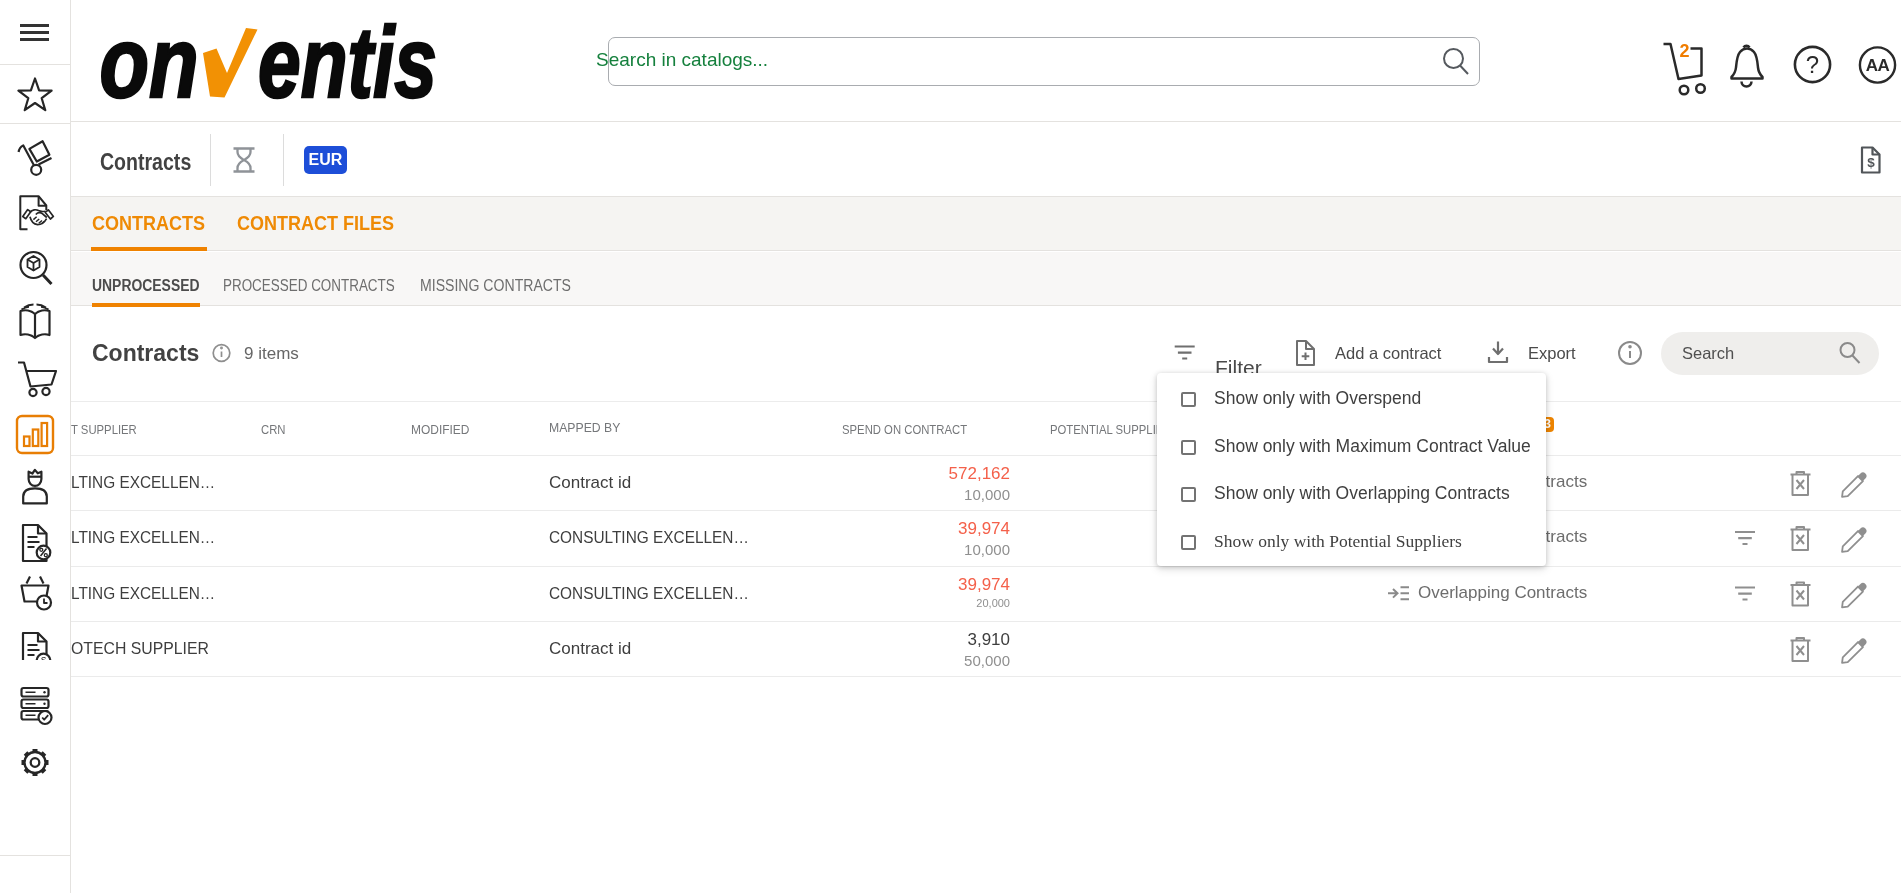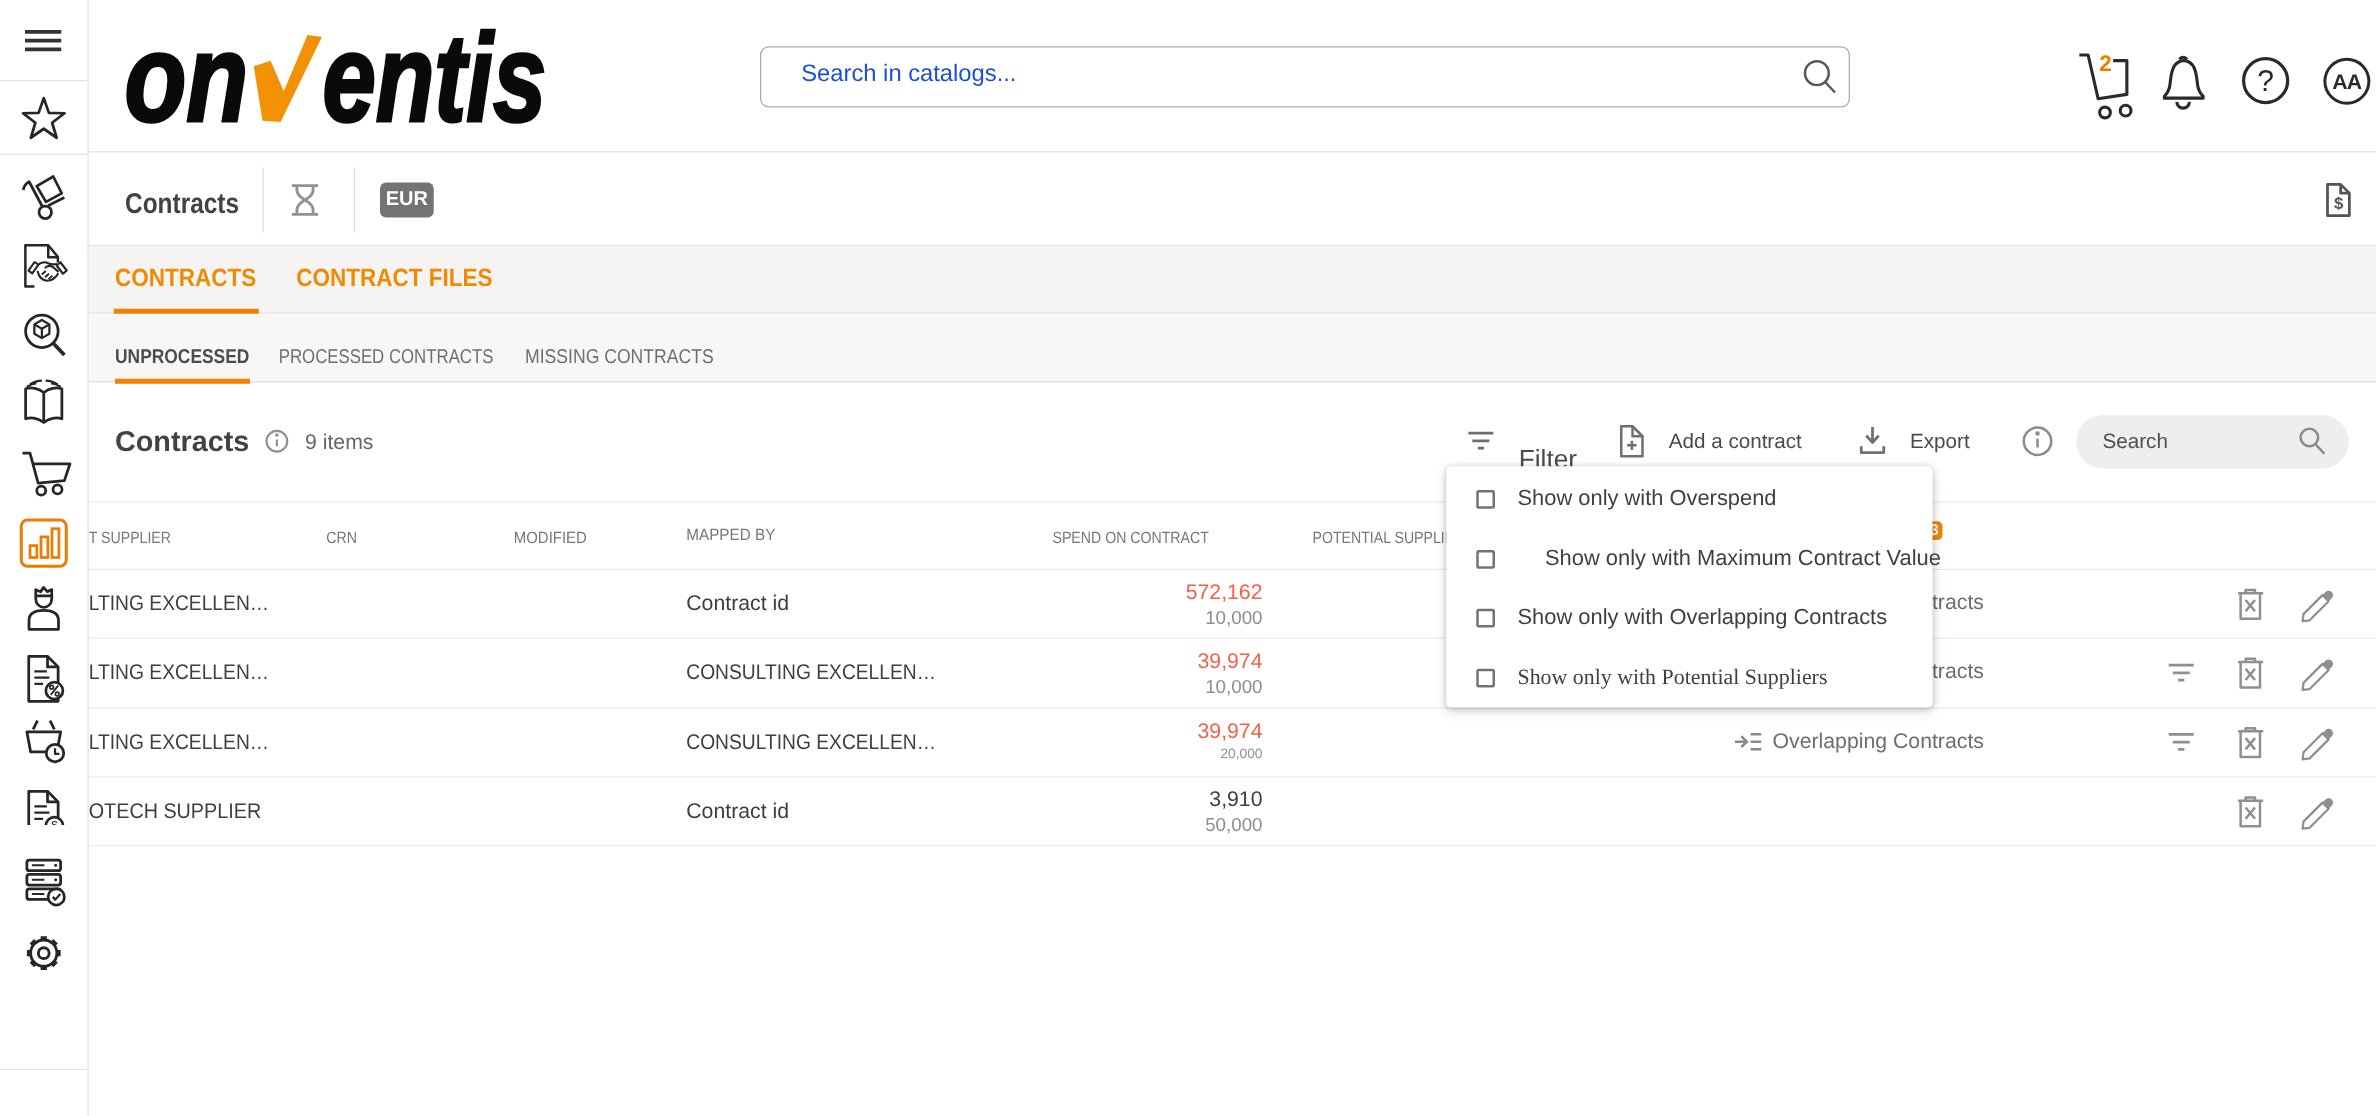--- a/index.html
+++ b/index.html
@@ -242,28 +242,28 @@
 
   <div class="a" id="logo" style="left:98px;top:8px;width:360px;height:100px;">
     <svg width="360" height="100" viewBox="0 0 360 100" fill="none">
       <text x="1.5" y="89" font-family="Liberation Sans" font-weight="bold" font-style="italic" font-size="100" fill="#0a0a0a" stroke="#0a0a0a" stroke-width="2.5" textLength="99" lengthAdjust="spacingAndGlyphs">on</text>
       <path d="M105 45 L118.5 40.5 L129 65 L148 20 L159.5 21.5 L126.5 89.5 L112 88.5 Z" fill="#f29104"></path>
       <text x="160" y="89" font-family="Liberation Sans" font-weight="bold" font-style="italic" font-size="100" fill="#0a0a0a" stroke="#0a0a0a" stroke-width="2.5" textLength="179" lengthAdjust="spacingAndGlyphs">entis</text>
     </svg>
   </div>
 
   <div class="a" style="left:608px;top:37px;width:872px;height:49px;border:1.5px solid #a9acb0;border-radius:7px;box-sizing:border-box;"></div>
-  <div class="a nw" style="left:641px;top:49px;font-size:19px;color:#1d4ed8;">Search in catalogs...</div>
+  <div class="a nw" style="left:596px;top:49px;font-size:19px;color:#15803d;">Search in catalogs...</div>
 
   <div class="a hl" style="left:71px;top:121px;width:1830px;"></div>
   <div class="a hl" style="left:71px;top:196px;width:1830px;"></div>
   <div class="a nw sx" style="left:100px;top:149px;font-size:23px;font-weight:bold;color:#424242;transform:scaleX(0.85);">Contracts</div>
   <div class="a vl" style="left:210px;top:134px;height:52px;background:#dcdcdc;"></div>
   <div class="a vl" style="left:283px;top:134px;height:52px;background:#dcdcdc;"></div>
-  <div class="a" style="left:304px;top:146px;width:43px;height:28px;background:#737373;border-radius:5px;color:#fff;font-weight:bold;font-size:16px;text-align:center;line-height:28px;">EUR</div>
+  <div class="a" style="left:304px;top:146px;width:43px;height:28px;background:#1d4ed8;border-radius:5px;color:#fff;font-weight:bold;font-size:16px;text-align:center;line-height:28px;">EUR</div>
 
   <div class="a" style="left:71px;top:197px;width:1830px;height:54px;background:#f5f4f2;border-bottom:1px solid #e4e2df;box-sizing:border-box;"></div>
   <div class="a nw sx" style="left:92px;top:212px;font-size:20px;font-weight:bold;color:#ef8a05;transform:scaleX(0.9);">CONTRACTS</div>
   <div class="a nw sx" style="left:237px;top:212px;font-size:20px;font-weight:bold;color:#ef8a05;transform:scaleX(0.9);">CONTRACT FILES</div>
   <div class="a" style="left:91px;top:247px;width:116px;height:4px;background:#ef8200;"></div>
 
   <div class="a" style="left:71px;top:252px;width:1830px;height:54px;background:#f8f7f6;border-bottom:1px solid #e4e2df;box-sizing:border-box;"></div>
   <div class="a nw sx" style="left:92px;top:277px;font-size:16px;font-weight:bold;color:#4c4c4c;transform:scaleX(0.87);">UNPROCESSED</div>
   <div class="a nw sx" style="left:223px;top:277px;font-size:16px;color:#6e6e6e;transform:scaleX(0.84);">PROCESSED CONTRACTS</div>
   <div class="a nw sx" style="left:420px;top:277px;font-size:16px;color:#6e6e6e;transform:scaleX(0.88);">MISSING CONTRACTS</div>
@@ -320,20 +320,20 @@
     <div class="a nw" style="left:549px;top:639px;">Contract id</div>
     <div class="a nw" style="left:810px;top:630px;width:200px;text-align:right;color:#3e3e3e;">3,910</div>
     <div class="a nw" style="left:810px;top:652px;width:200px;text-align:right;color:#8f8f8f;font-size:15px;">50,000</div>
   </div>
 
   <div class="a" style="left:1157px;top:373px;width:389px;height:193px;background:#fff;border-radius:4px;box-shadow:0 1px 5px rgba(0,0,0,0.18), 0 3px 10px rgba(0,0,0,0.12);z-index:10;"></div>
   <div id="panelrows" class="a" style="left:0;top:0;width:1901px;height:893px;z-index:11;pointer-events:none;font-size:17.5px;color:#3f3f3f;">
     <div class="a" style="left:1181px;top:392px;width:11px;height:11px;border:2px solid #737373;border-radius:2px;"></div>
     <div class="a nw" style="left:1214px;top:388px;">Show only with Overspend</div>
     <div class="a" style="left:1181px;top:440px;width:11px;height:11px;border:2px solid #737373;border-radius:2px;"></div>
-    <div class="a nw" style="left:1214px;top:436px;margin-left:22px;">Show only with Maximum Contract Value</div>
+    <div class="a nw" style="left:1214px;top:436px;">Show only with Maximum Contract Value</div>
     <div class="a" style="left:1181px;top:487px;width:11px;height:11px;border:2px solid #737373;border-radius:2px;"></div>
     <div class="a nw" style="left:1214px;top:483px;">Show only with Overlapping Contracts</div>
     <div class="a" style="left:1181px;top:535px;width:11px;height:11px;border:2px solid #737373;border-radius:2px;"></div>
     <div class="a nw" style="left:1214px;top:531px;font-family:Liberation Serif, serif;">Show only with Potential Suppliers</div>
   </div>
 
 </div>
 
 </body></html>

